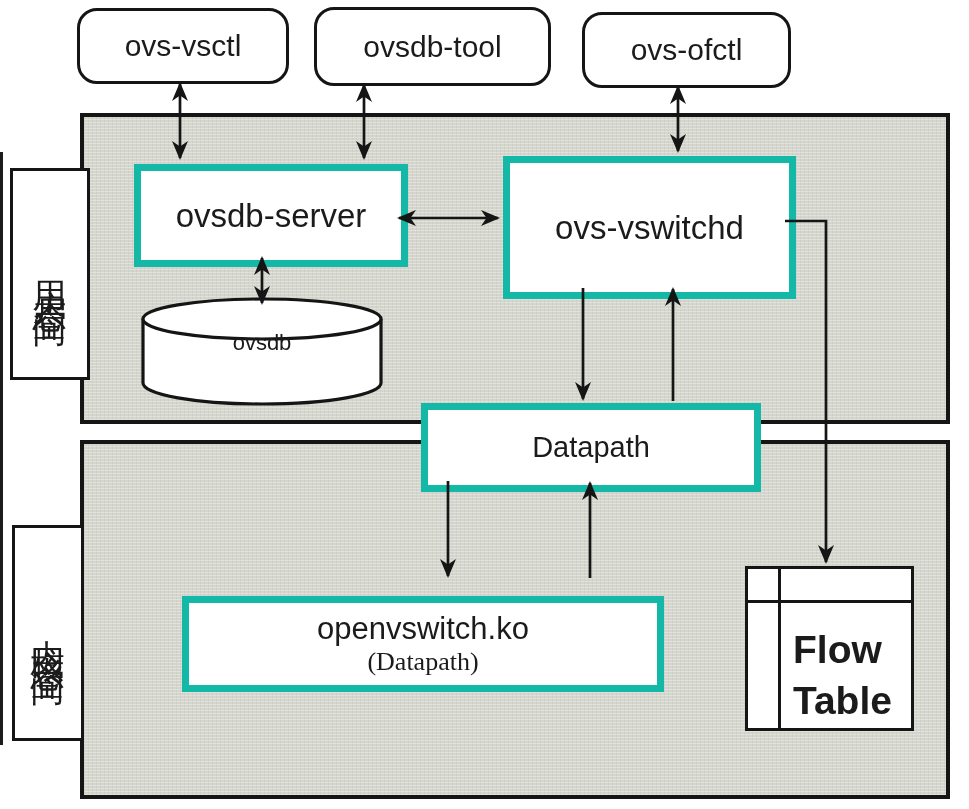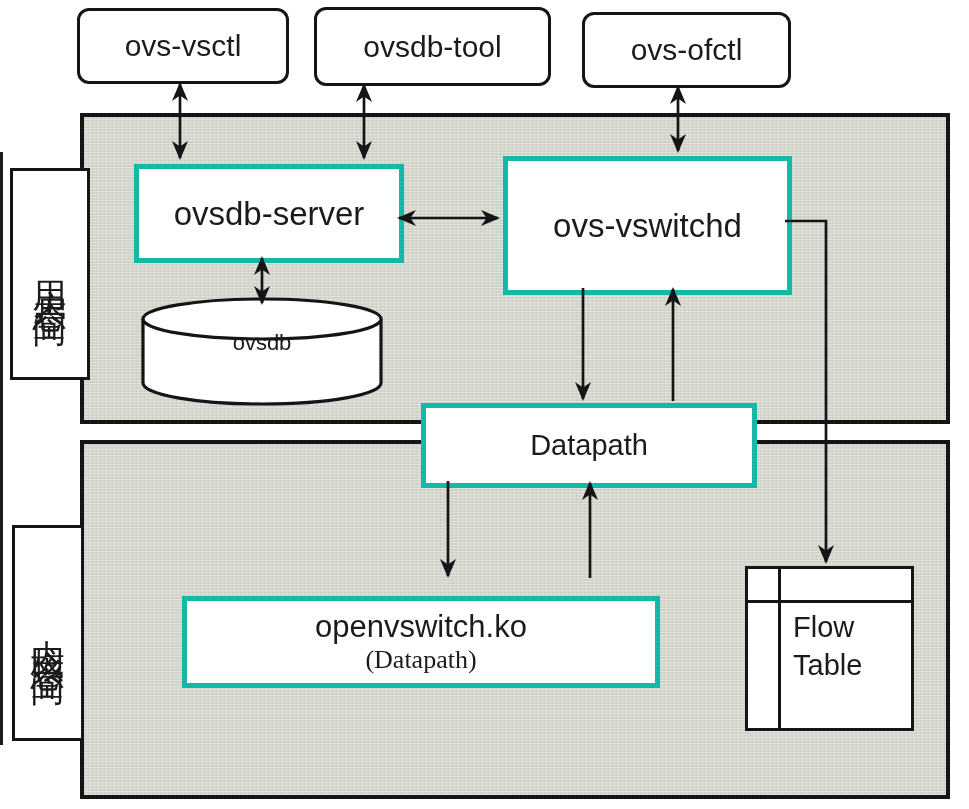--- a/index.html
+++ b/index.html
@@ -23,30 +23,30 @@
     position:absolute;background:#ffffff;border:3px solid #151515;
     display:flex;align-items:center;justify-content:center;
     writing-mode:vertical-rl;text-orientation:upright;
     font-size:34px;letter-spacing:8px;z-index:4;
   }
   #user-space-label{left:10px;top:168px;width:74px;height:206px;}
   #kernel-space-label{left:12px;top:525px;width:66px;height:210px;}
 
   
   .tool{
-    position:absolute;background:#ffffff;border:3.5px solid #151515;border-radius:12px;
+    position:absolute;background:#ffffff;border:3.5px solid #151515;border-radius:20px;
     display:flex;align-items:center;justify-content:center;font-size:30px;z-index:3;
   }
   #tool-vsctl{left:77px;top:8px;width:206px;height:70px;}
   #tool-ovsdb-tool{left:314px;top:7px;width:231px;height:73px;}
   #tool-ofctl{left:582px;top:12px;width:203px;height:70px;}
 
   
   .node{
-    position:absolute;background:#ffffff;border:5px solid #14b8a6;
+    position:absolute;background:#ffffff;border:7px solid #14b8a6;
     display:flex;align-items:center;justify-content:center;font-size:33px;z-index:3;
   }
   #node-ovsdb-server{left:134px;top:164px;width:260px;height:89px;}
   #node-ovs-vswitchd{left:503px;top:156px;width:279px;height:129px;}
   #node-netlink{left:421px;top:403px;width:326px;height:75px;font-size:29px;z-index:5;}
   #node-datapath{left:182px;top:596px;width:468px;height:82px;font-size:31px;flex-direction:column;}
   #node-datapath .sub{font-family:Liberation Serif, serif;font-size:26px;margin-left:0;}
 
   
   #cylinder{position:absolute;left:140px;top:296px;width:244px;height:112px;z-index:3;}
@@ -56,22 +56,22 @@
   }
 
   
   #flow-table{
     position:absolute;left:745px;top:566px;width:163px;height:159px;
     background:#ffffff;border:3.5px solid #151515;z-index:3;
   }
   #flow-table .hline{position:absolute;left:0;right:0;top:31px;height:3px;background:#151515;}
   #flow-table .vline{position:absolute;top:0;bottom:0;left:30px;width:3px;background:#151515;}
   #flow-table .ft-label{
-    position:absolute;left:45px;top:40px;width:105px;
-    font-size:29px;line-height:1.3;
+    position:absolute;left:45px;top:56px;width:105px;
+    font-size:39px;line-height:1.3;font-weight:bold;
   }
 
   
   #arrows{position:absolute;left:0;top:0;width:969px;height:809px;z-index:6;pointer-events:none;}
 
   
   #edge-artifact{position:absolute;left:0;top:152px;width:3px;height:593px;background:#1c1c1c;z-index:1;}
 </style>
 </head>
 <body>

